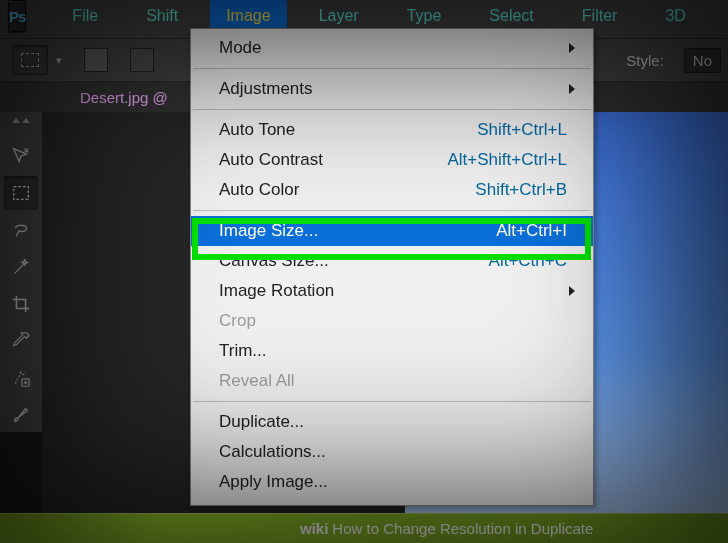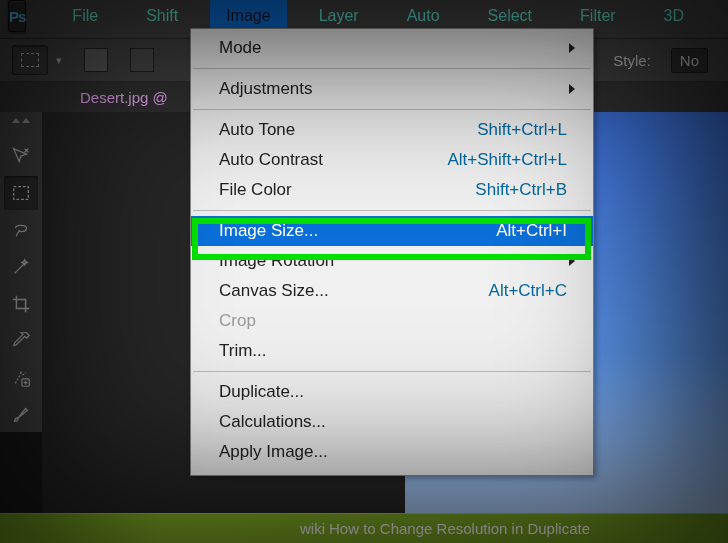--- a/index.html
+++ b/index.html
@@ -3,29 +3,29 @@
 <meta charset="utf-8">
 <style>
 *{margin:0;padding:0;box-sizing:border-box;font-family:Tahoma,Arial,sans-serif;-webkit-font-smoothing:antialiased}
 body{width:728px;height:543px;background:#1a1a1a;overflow:hidden;position:relative}
 
 
 .menubar{height:38px;background:#424242;display:flex;align-items:flex-start;padding-left:8px;gap:16px}
 .ps-logo{width:32px;height:32px;background:#2a2a2a;border:1px solid #0a0a0a;border-radius:3px;display:flex;align-items:center;justify-content:center;margin-right:14px;box-shadow:inset 0 1px 0 rgba(255,255,255,.12),0 1px 2px rgba(0,0,0,.5)}
 .ps-logo span{font-weight:bold;font-size:15px;color:#4fc3f7;letter-spacing:-1px}
 .menu-item{color:#5eead4;font-size:16px;padding:7px 16px;cursor:default}
-.menu-item.open{background:#0a6fd8;color:#0f172a;border-radius:2px}
+.menu-item.open{background:#0a6fd8;color:#fde047;border-radius:2px}
 
 
 .optbar{height:44px;background:#424242;border-top:1px solid #2b2b2b;border-bottom:1px solid #2b2b2b;display:flex;align-items:center;padding-left:12px;gap:8px}
 .well{width:36px;height:30px;background:#3a3a3a;border:1px solid #222;border-radius:2px;display:flex;align-items:center;justify-content:center;box-shadow:inset 0 1px 2px rgba(0,0,0,.4)}
 .rect-dash{width:18px;height:14px;border:1px dashed #bbb}
 .swatch{width:24px;height:24px;background:#5a5a5a;border:1px solid #222;margin-left:14px}
 .opt-label{color:#c8c8c8;font-size:15px;margin-left:auto;margin-right:12px}
-.opt-val{color:#c8c8c8;font-size:15px;background:#2d2d2d;border:1px solid #1a1a1a;padding:3px 8px;border-radius:2px;margin-right:20px}
+.opt-val{color:#c8c8c8;font-size:15px;background:#2d2d2d;border:1px solid #1a1a1a;padding:3px 8px;border-radius:2px;margin-right:7px}
 
 
 .tabrow{height:30px;background:#323232;display:flex;align-items:center;padding-left:80px}
 .doc-tab{color:#f0abfc;font-size:15px}
 
 
 .tools{position:absolute;left:0;top:112px;width:42px;background:#424242;display:flex;flex-direction:column;align-items:center;padding-top:6px;gap:3px}
 .tools .collapse{width:28px;height:12px;display:flex;justify-content:center;gap:2px;margin-bottom:6px}
 .tools .collapse span{width:4px;height:4px;border-left:4px solid transparent;border-right:4px solid transparent;border-bottom:5px solid #999}
 .tool{width:34px;height:34px;display:flex;align-items:center;justify-content:center;border-radius:2px;position:relative}
@@ -43,37 +43,37 @@
 .dd-row.has-sub::after{content:"";position:absolute;right:18px;top:50%;transform:translateY(-50%);border-top:5px solid transparent;border-bottom:5px solid transparent;border-left:6px solid #222}
 .dd-row .lbl{flex:1}
 .dd-row .sc{color:#0369a1;font-size:17px}
 .dd-sep{height:1px;background:#bdbdbd;margin:5px 2px}
 .dd-row.hl{background:#0a6fd8;color:#fff}
 .dd-row.hl .sc{color:#fff}
 .hl-box{position:absolute;left:192px;top:218px;width:399px;height:42px;border:6px solid #00e000;pointer-events:none;z-index:50}
 
 
 .caption{position:absolute;left:0;right:0;bottom:0;height:30px;background:linear-gradient(90deg,#7aa521 0%,#8fbe2a 22%,#6f961f 100%);display:flex;align-items:center;color:#fff;font-size:15px;padding-left:300px;box-shadow:inset 0 1px 0 rgba(255,255,255,.25)}
-.caption b{font-weight:normal;margin-right:4px}
+.caption b{font-weight:bold;margin-right:4px}
 
 
 .vig{position:absolute;inset:0;pointer-events:none;box-shadow:inset 0 0 150px 55px rgba(0,0,0,.7);z-index:100}
 </style>
 </head>
 <body>
 
 <div class="menubar">
   <div class="ps-logo">
       <span>Ps</span>
     </div>
   <div class="menu-item">File</div>
   <div class="menu-item">Shift</div>
   <div class="menu-item open">Image</div>
   <div class="menu-item">Layer</div>
-  <div class="menu-item">Auto</div>
+  <div class="menu-item">Type</div>
   <div class="menu-item">Select</div>
   <div class="menu-item">Filter</div>
   <div class="menu-item">3D</div>
   <div class="menu-item">View</div>
   <div class="menu-item">W</div>
 </div>
 
 <div class="optbar">
   <div class="well">
       <div class="rect-dash"></div>
@@ -154,40 +154,43 @@
     <div class="dd-sep"></div>
     <div class="dd-row">
       <span class="lbl">Auto Tone</span>
       <span class="sc">Shift+Ctrl+L</span>
     </div>
     <div class="dd-row">
       <span class="lbl">Auto Contrast</span>
       <span class="sc">Alt+Shift+Ctrl+L</span>
     </div>
     <div class="dd-row">
-      <span class="lbl">File Color</span>
+      <span class="lbl">Auto Color</span>
       <span class="sc">Shift+Ctrl+B</span>
     </div>
     <div class="dd-sep"></div>
     <div class="dd-row hl">
       <span class="lbl">Image Size...</span>
       <span class="sc">Alt+Ctrl+I</span>
     </div>
+    <div class="dd-row">
+      <span class="lbl">Canvas Size...</span>
+      <span class="sc">Alt+Ctrl+C</span>
+    </div>
     <div class="dd-row has-sub">
       <span class="lbl">Image Rotation</span>
     </div>
-    <div class="dd-row">
-      <span class="lbl">Canvas Size...</span>
-      <span class="sc">Alt+Ctrl+C</span>
-    </div>
     <div class="dd-row disabled">
       <span class="lbl">Crop</span>
     </div>
     <div class="dd-row">
       <span class="lbl">Trim...</span>
+    </div>
+    <div class="dd-row disabled">
+      <span class="lbl">Reveal All</span>
     </div>
     <div class="dd-sep"></div>
     <div class="dd-row">
       <span class="lbl">Duplicate...</span>
     </div>
     <div class="dd-row">
       <span class="lbl">Calculations...</span>
     </div>
     <div class="dd-row">
       <span class="lbl">Apply Image...</span>

